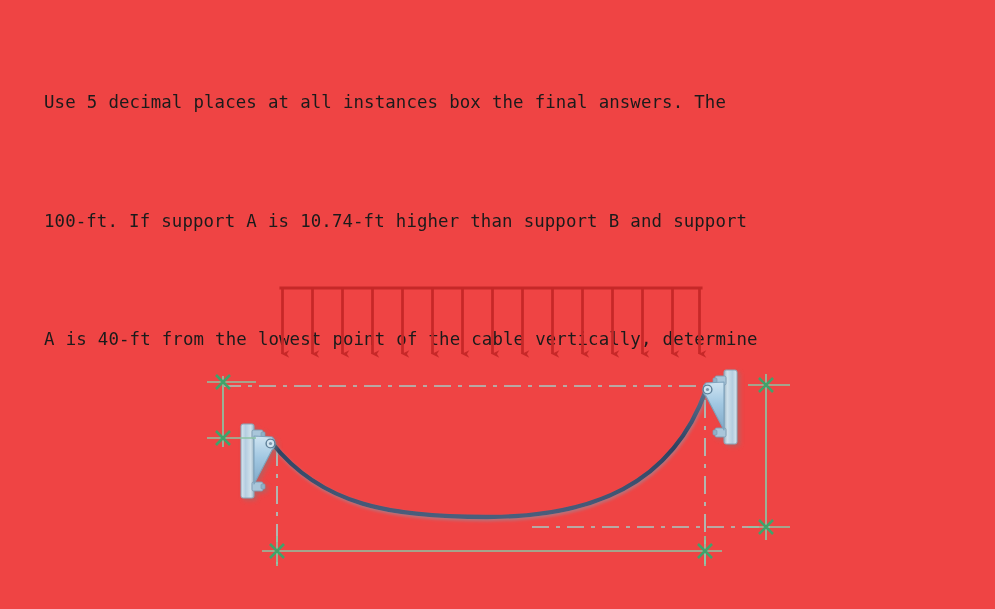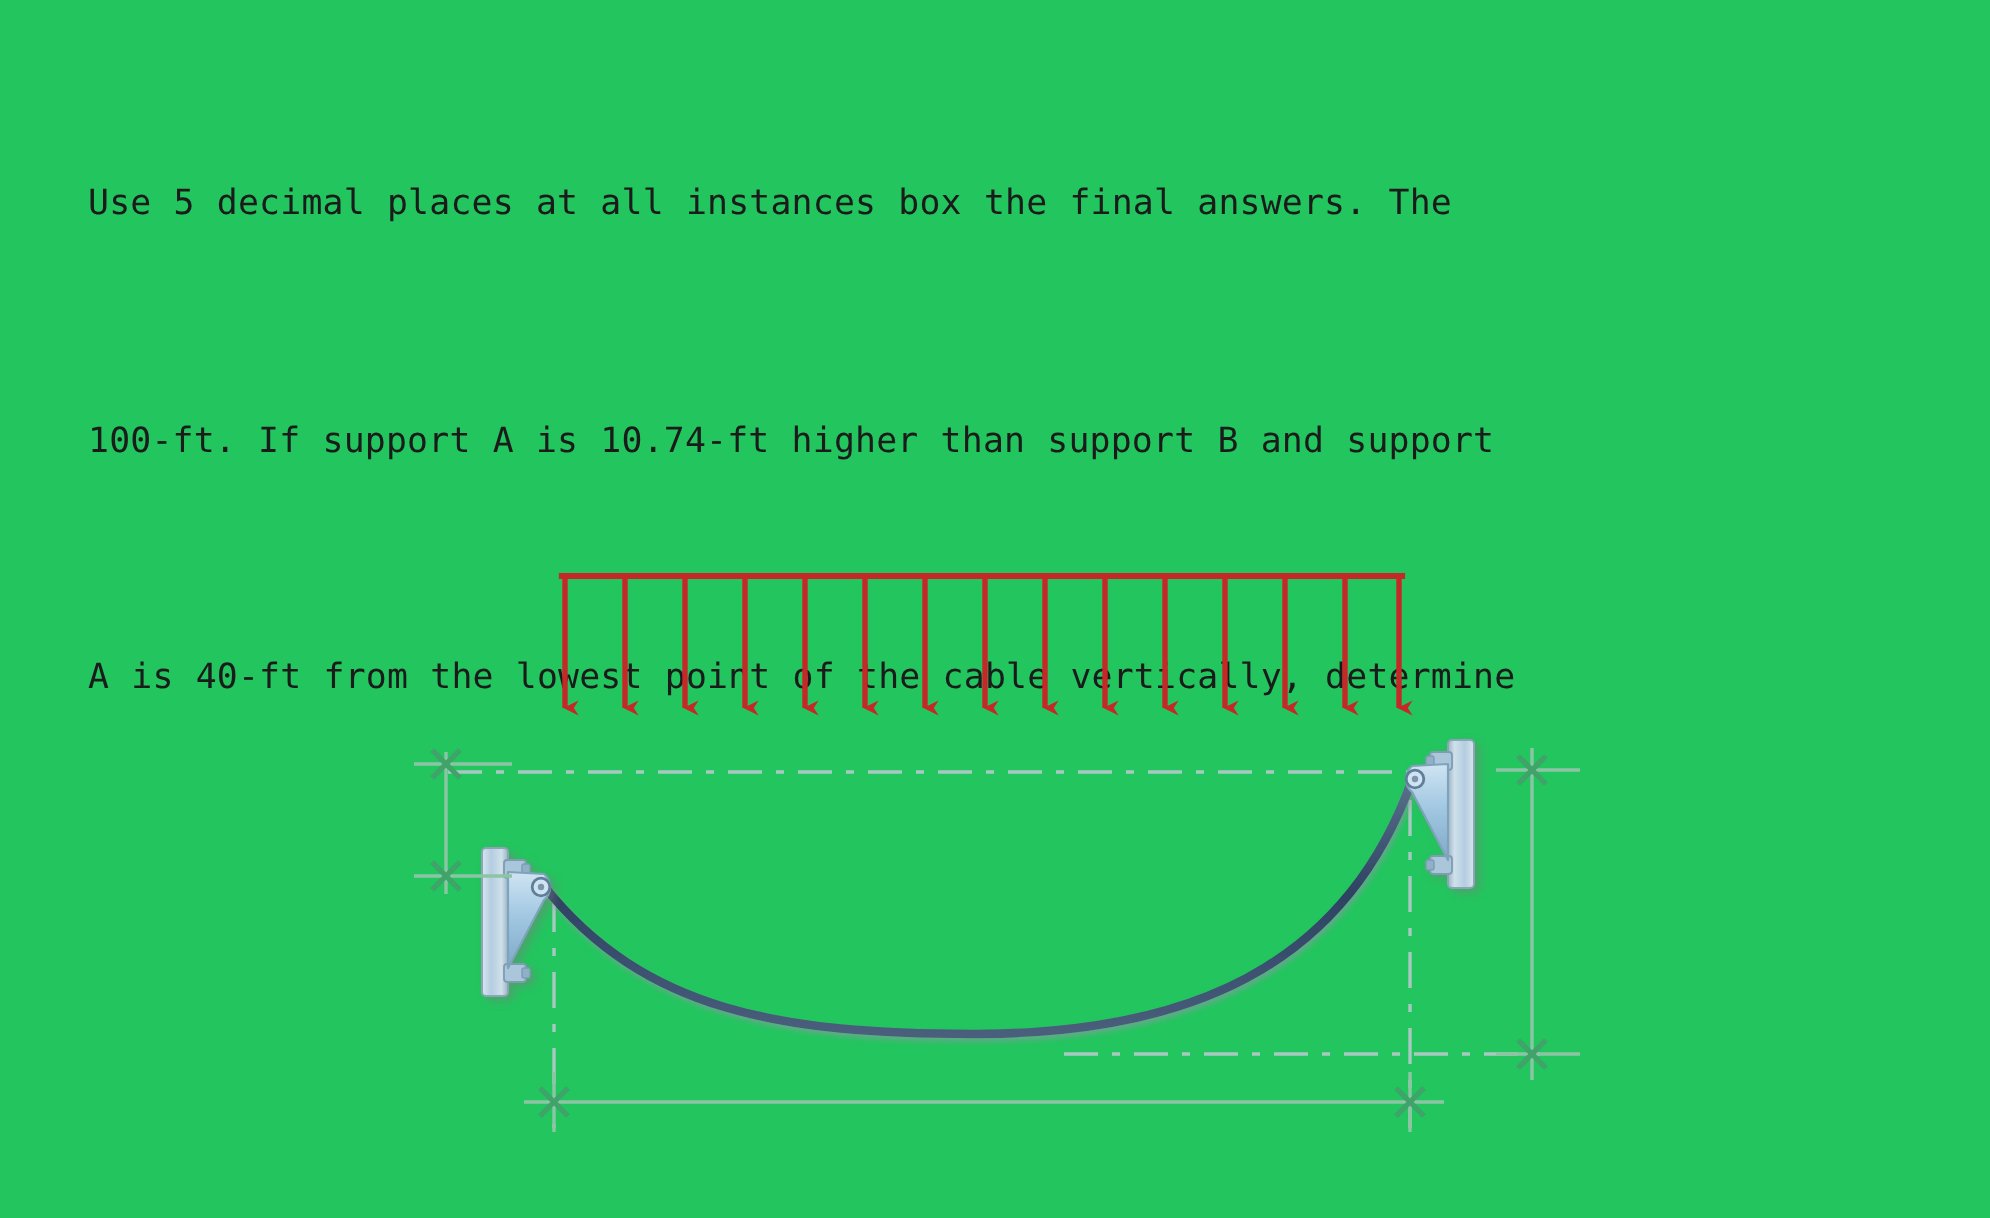--- a/index.html
+++ b/index.html
@@ -11,21 +11,21 @@
     width: 995px;
     height: 609px;
     font-family: "DejaVu Sans Mono", "Liberation Mono", monospace;
     overflow: hidden;
     position: relative;
   }
   #page {
     position: relative;
     width: 995px;
     height: 609px;
-    background: #22c55e;
+    background: #ef4444;
   }
   
   #problem-text {
     position: absolute;
     left: 44px;
     top: 4px;
     width: 918px;
     font-family: "DejaVu Sans Mono", "Liberation Mono", monospace;
     font-size: 17.4px;
     line-height: 39.5px;

